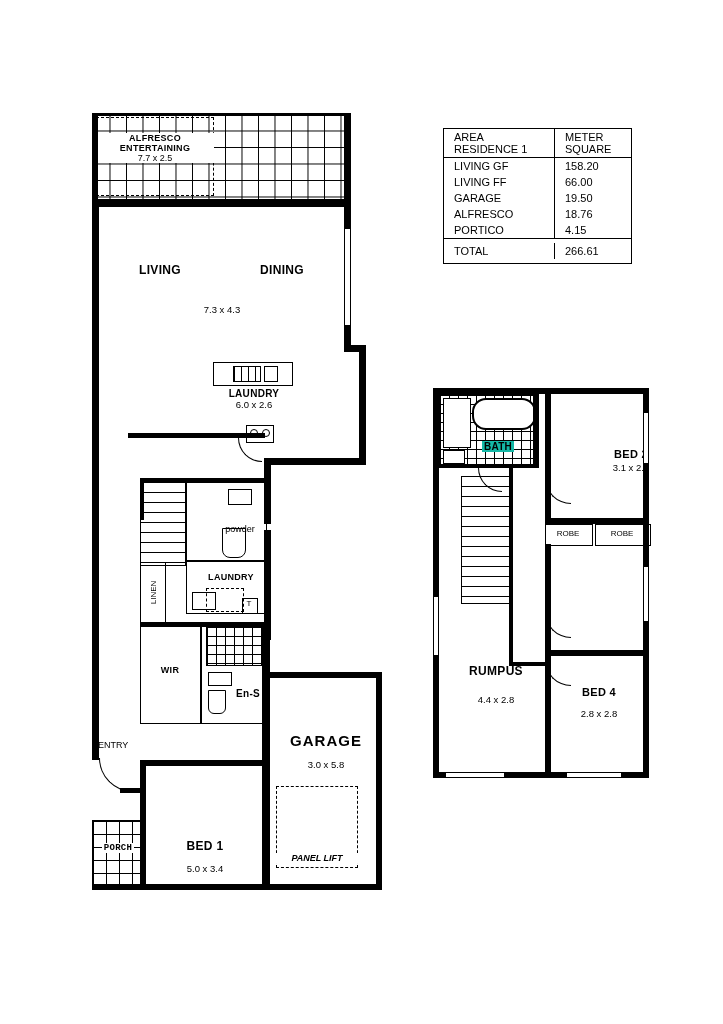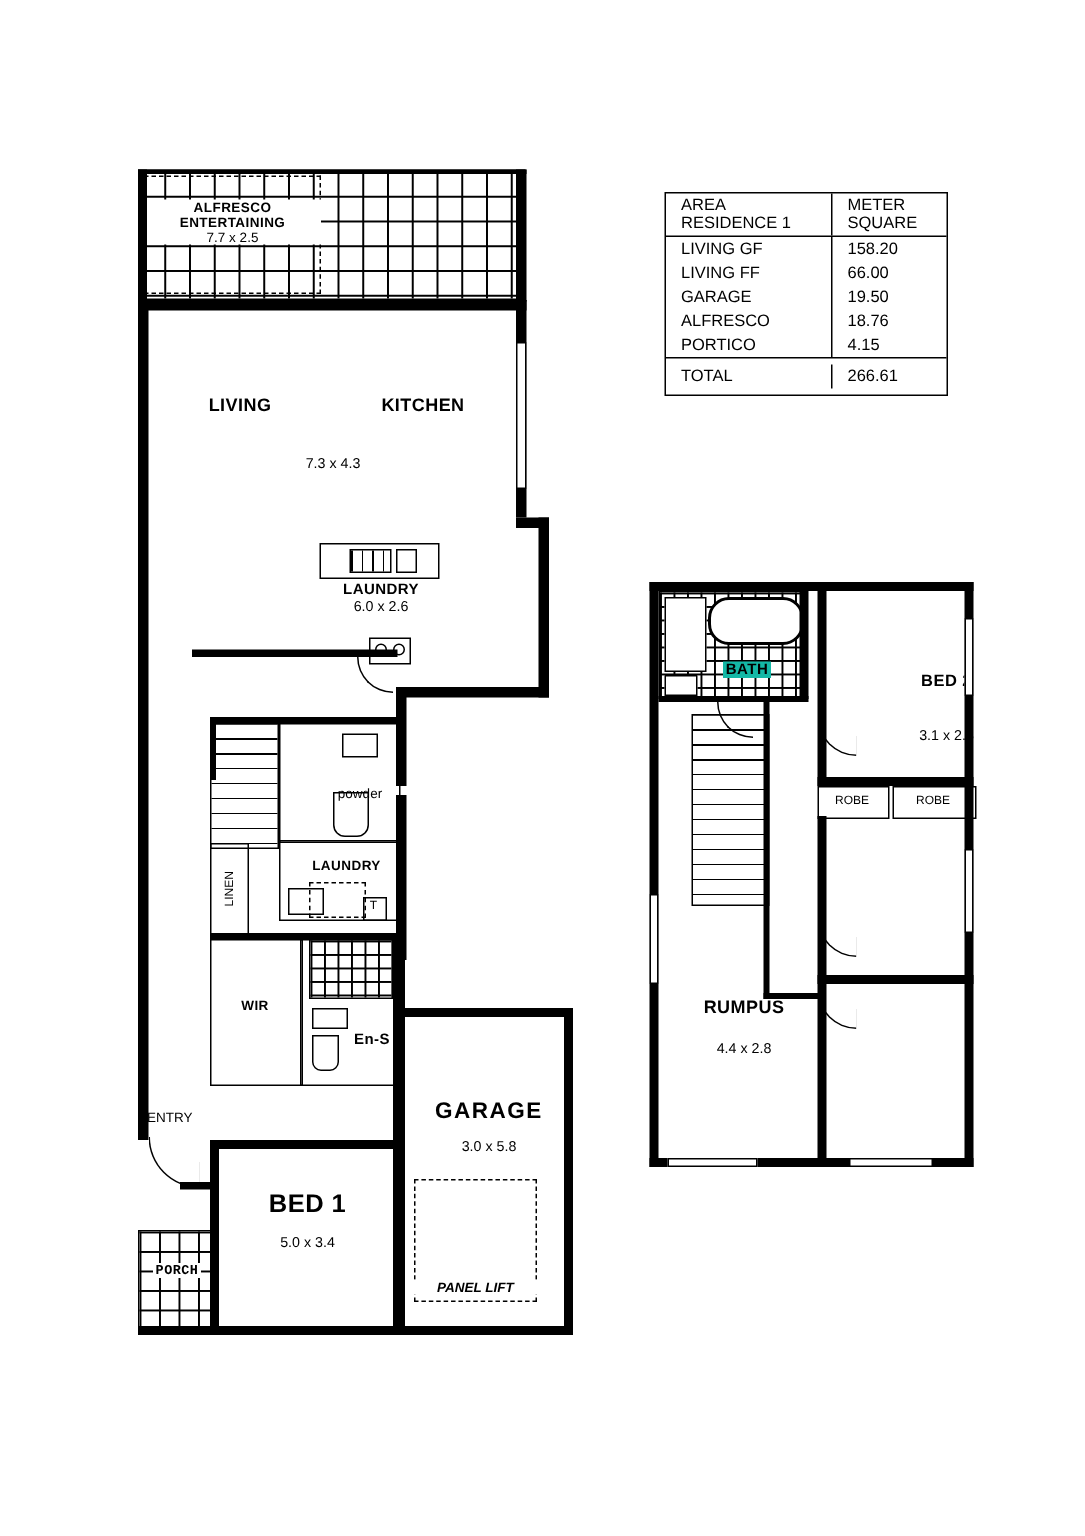--- a/index.html
+++ b/index.html
@@ -98,21 +98,21 @@
   <div class="wall" style="left:264px;top:530px;width:7px;height:110px;"></div>
 
   <div class="wall" style="left:128px;top:433px;width:137px;height:5px;"></div>
 
   <div style="position:absolute;left:344px;top:228px;width:7px;height:98px;background:#fff;border:1px solid #000;box-sizing:border-box;"></div>
 
   <div class="room" style="left:110px;top:263px;width:100px;">
     <div class="rname" style="font-size:12px;">LIVING</div>
   </div>
   <div class="room" style="left:232px;top:263px;width:100px;">
-    <div class="rname" style="font-size:12px;">KITCHEN</div>
+    <div class="rname" style="font-size:12px;">DINING</div>
   </div>
   <div class="room" style="left:170px;top:304px;width:104px;">
     <div class="rdim">7.3 x 4.3</div>
   </div>
 
   <div class="box-outline" style="left:213px;top:362px;width:78px;height:22px;"></div>
   <div class="box-outline" style="left:233px;top:366px;width:26px;height:14px;background:
     repeating-linear-gradient(to right,#000 0 1px,transparent 1px 7px);"></div>
   <div class="box-outline" style="left:264px;top:366px;width:12px;height:14px;"></div>
   <div class="room" style="left:202px;top:388px;width:104px;">
@@ -158,21 +158,21 @@
   <div class="box-outline" style="left:208px;top:690px;width:16px;height:22px;border-radius:0 0 6px 6px;"></div>
   <div class="room" style="left:222px;top:688px;width:52px;">
     <div class="rname" style="font-size:10px;">En-S</div>
   </div>
 
   <div class="wall" style="left:140px;top:760px;width:130px;height:6px;"></div>
   <div class="wall" style="left:140px;top:760px;width:6px;height:130px;"></div>
   <div class="wall" style="left:262px;top:626px;width:8px;height:264px;"></div>
   <div class="wall" style="left:140px;top:884px;width:130px;height:6px;"></div>
   <div class="room" style="left:146px;top:793px;width:118px;">
-    <div class="rname" style="font-size:17px;">BED 1</div>
+    <div class="rname" style="font-size:12px;margin-top:46px;">BED 1</div>
     <div class="rdim" style="margin-top:10px;">5.0 x 3.4</div>
   </div>
 
   <div class="wall" style="left:92px;top:660px;width:7px;height:100px;"></div>
   <div class="lbl" style="left:98px;top:740px;width:60px;font-size:9px;">ENTRY</div>
   <div class="door" style="left:99px;top:758px;width:34px;height:34px;border-top:0;border-right:0;"></div>
   <div class="grid-porch" style="left:92px;top:820px;width:52px;height:70px;"></div>
   <div class="room" style="left:92px;top:836px;width:52px;">
     <div class="rname" style="font-size:9px;background:#fff;display:inline-block;padding:0 2px;font-family:Liberation Mono, monospace;">PORCH</div>
   </div>
@@ -202,34 +202,38 @@
     <div class="rname" style="font-size:10px;background:#14b8a6;display:inline-block;padding:0 2px;">BATH</div>
   </div>
   <div class="wall" style="left:533px;top:388px;width:6px;height:78px;"></div>
   <div class="wall" style="left:439px;top:464px;width:100px;height:4px;"></div>
 
   <div class="wall" style="left:533px;top:388px;width:18px;height:6px;"></div>
   <div class="wall" style="left:545px;top:388px;width:6px;height:136px;"></div>
   <div class="wall" style="left:545px;top:518px;width:104px;height:6px;"></div>
   <div class="room" style="left:584px;top:448px;width:94px;">
     <div class="rname">BED 2</div>
-    <div class="rdim" style="margin-top:25px;">3.1 x 2.8</div>
+    <div class="rdim" style="margin-top:2px;">3.1 x 2.8</div>
   </div>
   <div style="position:absolute;left:643px;top:412px;width:6px;height:52px;background:#fff;border:1px solid #000;box-sizing:border-box;"></div>
 
   <div class="box-outline" style="left:545px;top:524px;width:46px;height:20px;"></div>
   <div class="lbl" style="left:545px;top:529px;width:46px;text-align:center;font-size:8px;">ROBE</div>
   <div class="box-outline" style="left:595px;top:524px;width:54px;height:20px;"></div>
   <div class="lbl" style="left:595px;top:529px;width:54px;text-align:center;font-size:8px;">ROBE</div>
 
   <div class="wall" style="left:545px;top:544px;width:6px;height:112px;"></div>
   <div class="wall" style="left:545px;top:650px;width:104px;height:6px;"></div>
   <div style="position:absolute;left:643px;top:566px;width:6px;height:56px;background:#fff;border:1px solid #000;box-sizing:border-box;"></div>
 
   <div class="wall" style="left:545px;top:656px;width:6px;height:122px;"></div>
+  <div class="room" style="left:552px;top:686px;width:94px;">
+    <div class="rname">BED 4</div>
+    <div class="rdim" style="margin-top:10px;">2.8 x 2.8</div>
+  </div>
   <div style="position:absolute;left:566px;top:772px;width:56px;height:6px;background:#fff;border:1px solid #000;box-sizing:border-box;"></div>
 
   <div class="door" style="left:545px;top:478px;width:26px;height:26px;border-top:0;border-right:0;"></div>
   <div class="door" style="left:545px;top:612px;width:26px;height:26px;border-top:0;border-right:0;"></div>
   <div class="door" style="left:545px;top:660px;width:26px;height:26px;border-top:0;border-right:0;"></div>
   <div class="door" style="left:478px;top:468px;width:24px;height:24px;border-top:0;border-right:0;"></div>
 
   <div class="stair" style="left:461px;top:476px;width:52px;height:128px;"></div>
   <div class="wall" style="left:509px;top:466px;width:4px;height:200px;"></div>
   <div class="wall" style="left:509px;top:662px;width:40px;height:4px;"></div>

